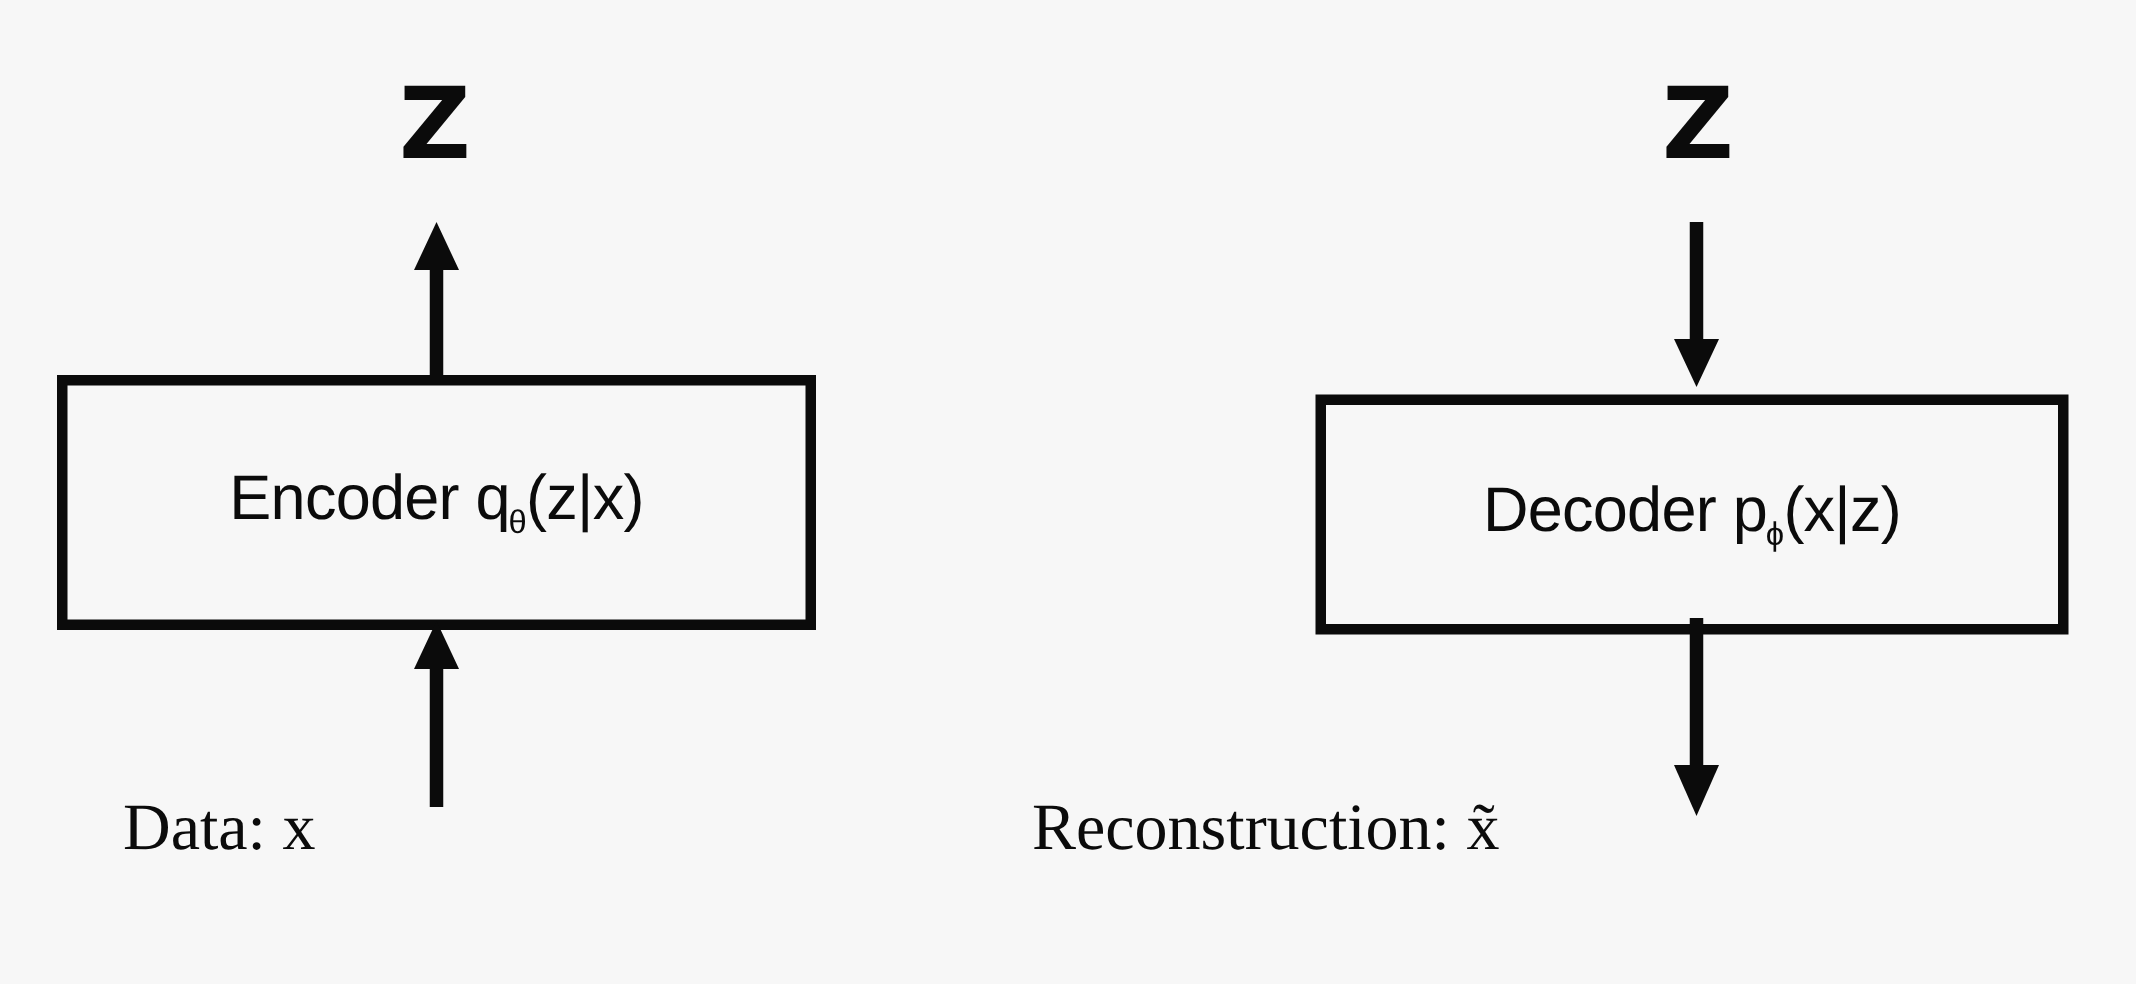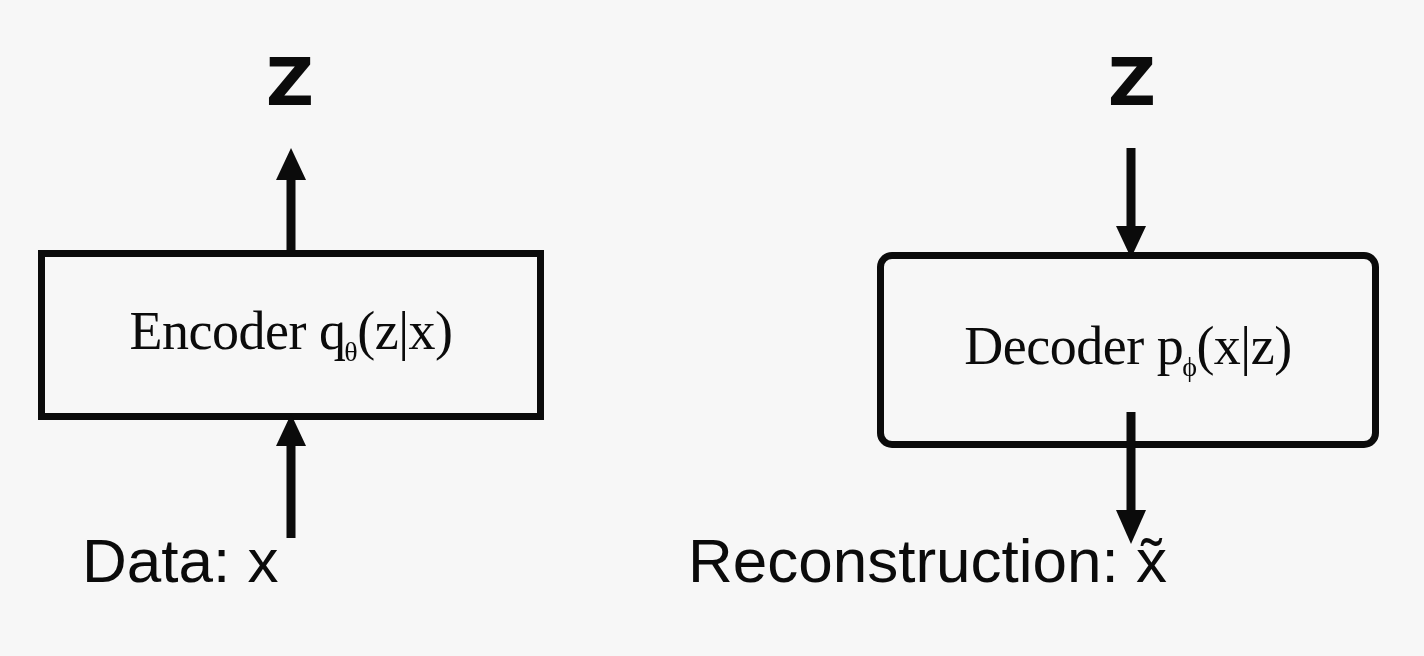--- a/index.html
+++ b/index.html
@@ -22,59 +22,59 @@
   .module-box {
     position: absolute;
     box-sizing: border-box;
     border: 7px solid #0b0b0b;
     background: #f7f7f7;
     display: flex;
     align-items: center;
     justify-content: center;
   }
   .module-label {
-    font-family: Liberation Serif, serif;
-    font-size: 54px;
+    font-family: Liberation Sans, sans-serif;
+    font-size: 42px;
     line-height: 1;
     color: #0b0b0b;
     white-space: nowrap;
     letter-spacing: -0.5px;
     display: inline-block;
   }
   .module-label .sub {
     font-size: 0.52em;
     vertical-align: -0.40em;
     letter-spacing: 0;
     margin-left: -0.04em;
     margin-right: -0.02em;
     display: inline-block;
   }
 
   #encoder-box { left: 38px;  top: 250px; width: 506px; height: 170px; }
-  #decoder-box { left: 877px; top: 252px; width: 502px; height: 196px; border-radius: 15px; }
+  #decoder-box { left: 877px; top: 263px; width: 502px; height: 160px; }
 
   
   .latent-label {
     position: absolute;
     font-family: "DejaVu Sans", sans-serif;
     font-weight: 700;
     font-size: 66px;
     line-height: 1;
     color: #0b0b0b;
     text-align: center;
     white-space: nowrap;
   }
   #latent-label-left  { left: 230px;  top: 50px; width: 120px; }
   #latent-label-right { left: 1072px; top: 50px; width: 120px; }
 
   
   .io-label {
     position: absolute;
-    font-family: Liberation Sans, sans-serif;
-    font-size: 62px;
+    font-family: Liberation Serif, serif;
+    font-size: 44px;
     line-height: 1;
     color: #0b0b0b;
     white-space: nowrap;
   }
   #data-label           { left: 82px;  top: 530px; }
   #reconstruction-label { left: 688px; top: 530px; }
 
   
   .arrow-svg {
     position: absolute;

